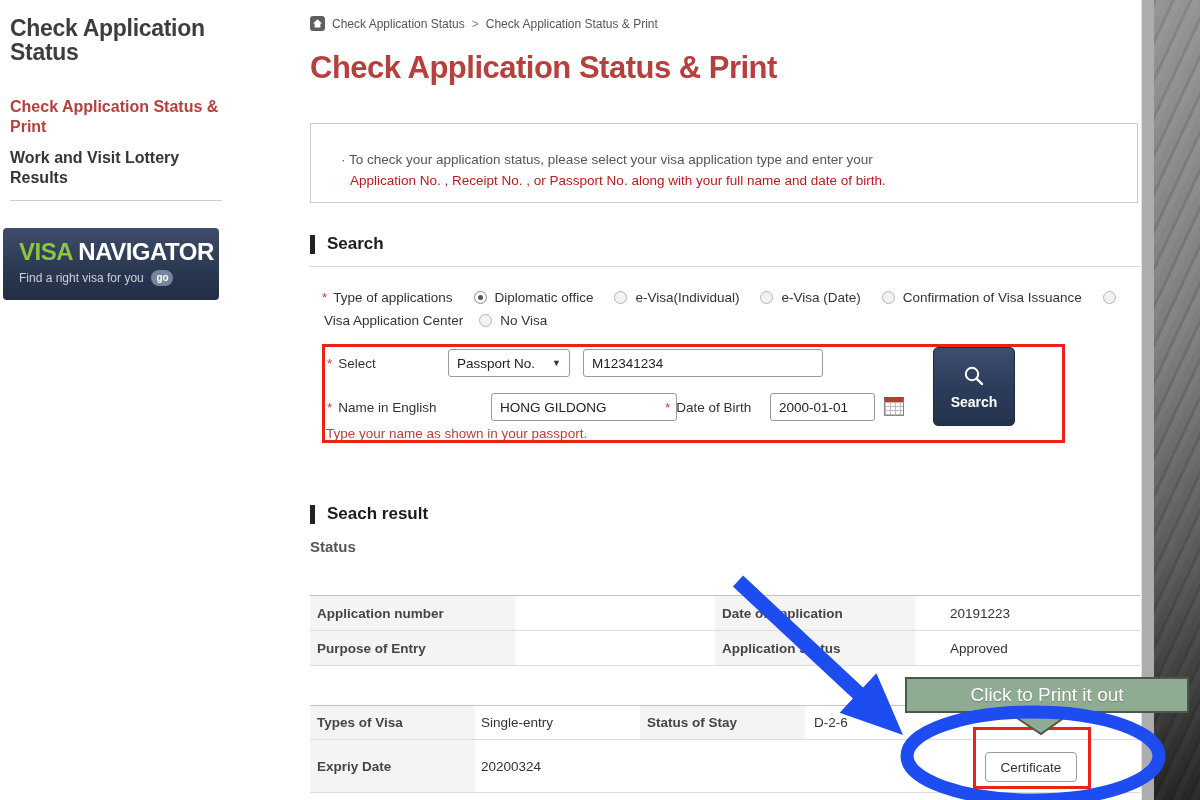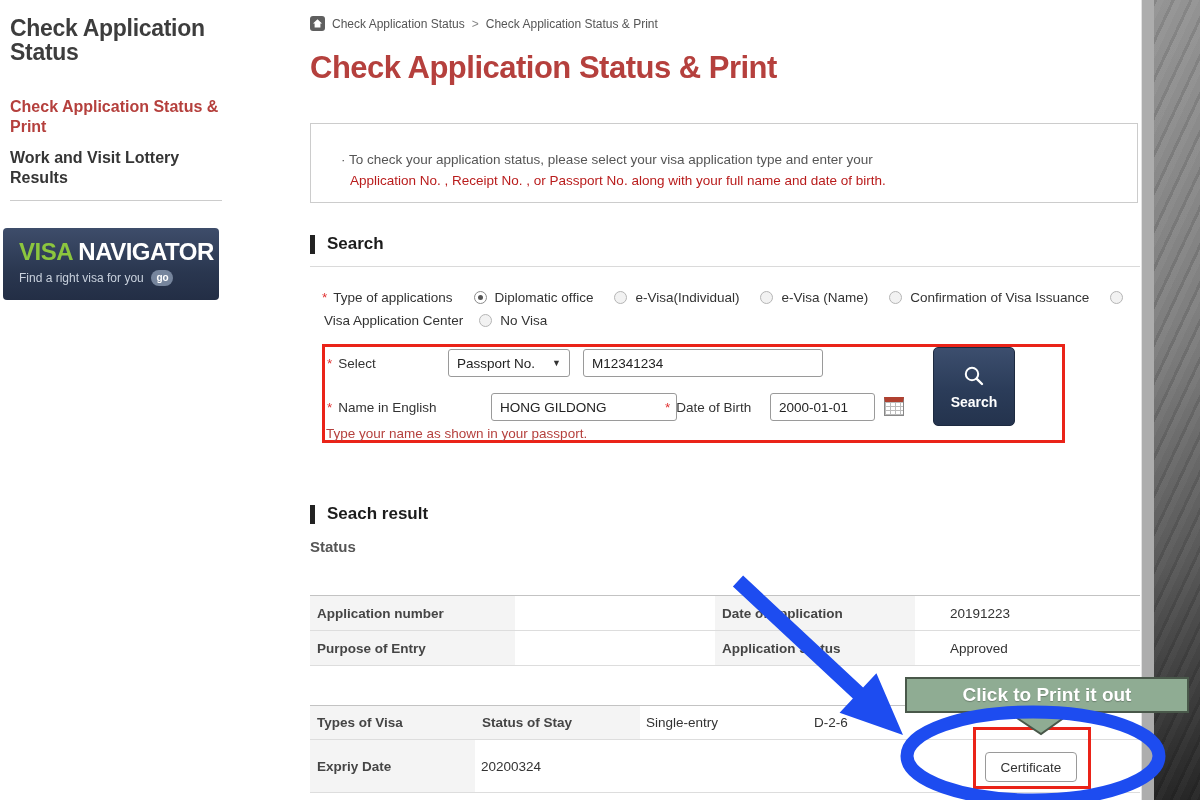--- a/index.html
+++ b/index.html
@@ -137,21 +137,21 @@
   .cert-btn {
     position:absolute; left:675px; top:46px; width:92px; height:30px;
     background:#fff; border:1px solid #9a9a9a; border-radius:4px;
     font-family:"Liberation Sans", sans-serif; font-size:13.5px; color:#333; cursor:pointer;
   }
 
   
   .tooltip-green {
     position:absolute; left:905px; top:677px; width:284px; height:36px;
     background:#8fac93; border:2px solid #49584a;
-    color:#fff; font-size:19px; font-weight:bold; text-align:center; line-height:32px;
+    color:#fff; font-size:19px; font-weight:normal; text-align:center; line-height:32px;
     text-shadow:0 1px 1px rgba(0,0,0,.25);
   }
   .red-rect-cert { position:absolute; left:973px; top:727px; width:118px; height:62px; border:3px solid #ea2318; }
   .svg-overlay { position:absolute; left:0; top:0; width:1200px; height:800px; pointer-events:none; }
 </style>
 </head>
 <body>
 
 <div class="scroll-strip"></div>
 <div class="right-texture"></div>
@@ -210,21 +210,21 @@
     <span class="rgroup">
       <span class="radio sel"></span>
       <span>Diplomatic office</span>
     </span>
     <span class="rgroup">
       <span class="radio"></span>
       <span>e-Visa(Individual)</span>
     </span>
     <span class="rgroup">
       <span class="radio"></span>
-      <span>e-Visa (Name)</span>
+      <span>e-Visa (Date)</span>
     </span>
     <span class="rgroup">
       <span class="radio"></span>
       <span>Confirmation of Visa Issuance</span>
     </span>
     <span class="radio"></span>
   </div>
 
   <div class="radio-line radio-line2">
     <span>Visa Application Center</span>
@@ -283,22 +283,22 @@
       <div class="tcell th c1">Purpose of Entry</div>
       <div class="tcell td c2"></div>
       <div class="tcell th c3">Application Status</div>
       <div class="tcell td c4">Approved</div>
     </div>
   </div>
 
   <div class="tbl tbl-2 t2">
     <div class="trow r1">
       <div class="tcell th c1">Types of Visa</div>
+      <div class="tcell td c2">Single-entry</div>
       <div class="tcell th c3">Status of Stay</div>
-      <div class="tcell td c2">Single-entry</div>
       <div class="tcell td c4">D-2-6</div>
       <div class="tcell td c5"></div>
     </div>
     <div class="trow r2">
       <div class="tcell th c1">Expriy Date</div>
       <div class="tcell td c2wide">20200324</div>
     </div>
     <button class="cert-btn">Certificate</button>
   </div>
 </div>

